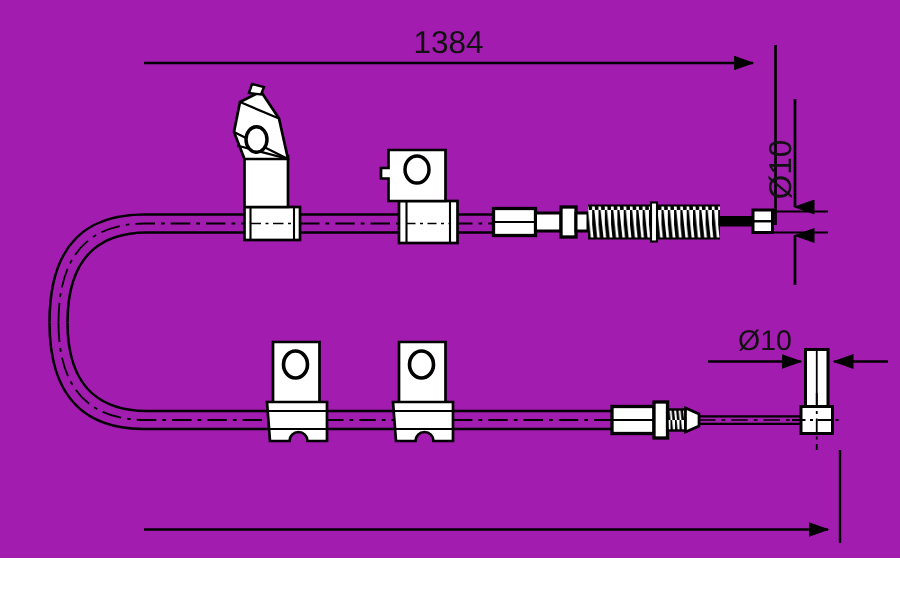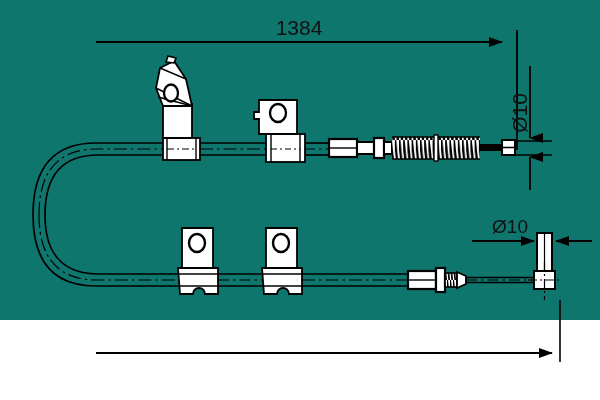--- a/index.html
+++ b/index.html
@@ -1,18 +1,18 @@
 <!DOCTYPE html>
 <html><head>
 <meta charset="utf-8">
 <style>
   html,body{margin:0;padding:0;background:#ffffff;}
   body{width:600px;height:400px;overflow:hidden;
        font-family:"Liberation Sans", sans-serif;}
-  #stage{position:relative;width:600px;height:320px;background:#0f766e;}
+  #stage{position:relative;width:600px;height:372px;background:#a21caf;}
   svg{display:block;}
   .dimtext{font-family:"Liberation Sans", sans-serif;font-size:21px;fill:#111;}
   .dimtext-sm{font-family:"Liberation Sans", sans-serif;font-size:19px;fill:#111;}
 </style>
 </head>
 <body>
 
 <div id="stage">
 <svg width="600" height="400" viewBox="0 0 600 400">
 

